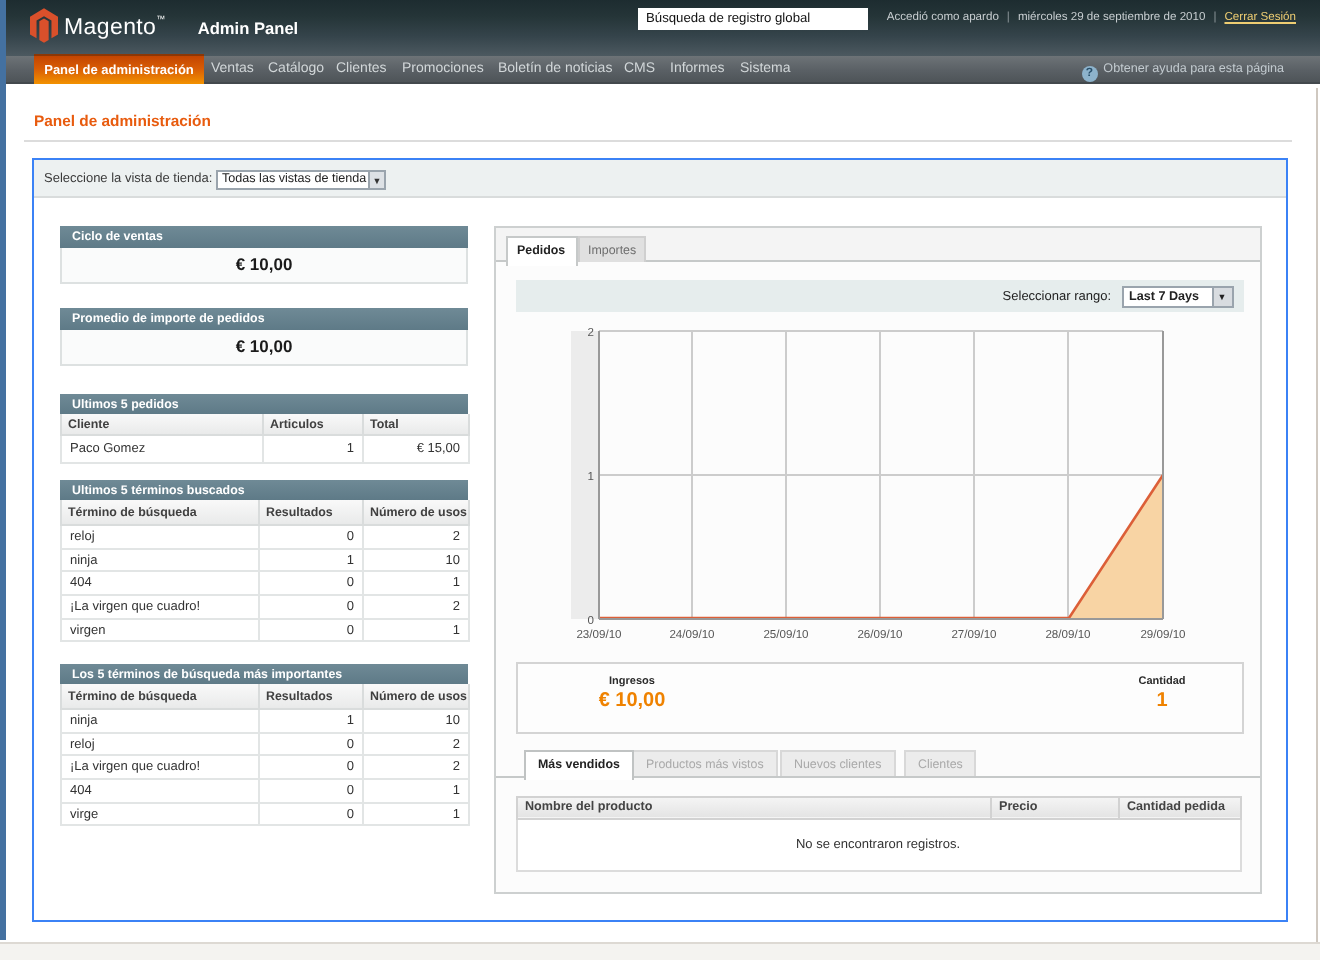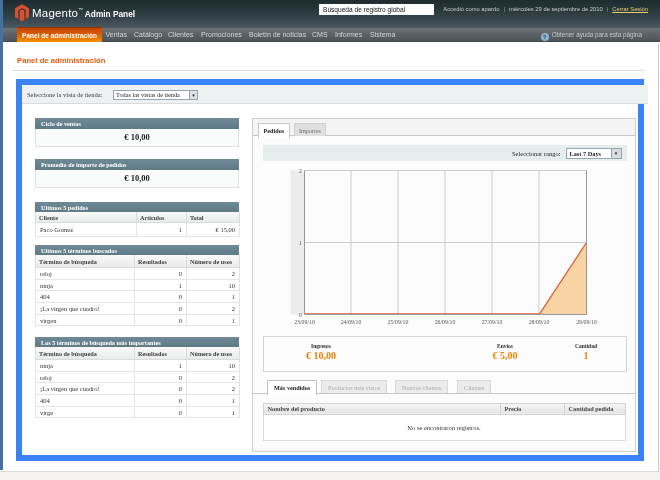--- a/index.html
+++ b/index.html
@@ -6,36 +6,36 @@
 body { font-family:"Liberation Sans", sans-serif; background:#fff; }
 #page { position:relative; width:660px; height:480px; }
 #blueedge { position:absolute; left:0; top:0; width:3px; height:470px; background:#4471a1; z-index:50; }
 #rightedge { position:absolute; left:657.5px; top:44px; width:1.5px; height:427px; background:#cfc8c0; z-index:50; }
 #footer { position:absolute; left:0; top:471px; width:660px; height:9px; background:#f4f3f0; border-top:1px solid #ddd9d3; z-index:40; }
 
 #hdr { position:absolute; left:0; top:0; width:660px; height:28px; background:linear-gradient(#1d2c30,#253538 30%,#35444b 65%,#4c5960); }
 #logo { position:absolute; left:14px; top:4px; }
 #brand { position:absolute; left:32px; top:7px; color:#fff; font-size:11.5px; letter-spacing:0.2px; }
 #brand sup { font-size:4.5px; vertical-align:6px; }
-#brand b { font-size:8.3px; letter-spacing:0; margin-left:2px;text-align:center; }
+#brand b { font-size:8.3px; letter-spacing:0; margin-left:16px;text-align:center; }
 #srch { position:absolute; left:319px; top:4px; width:115px; height:11px; background:#fff; font-size:6.6px; color:#111; line-height:11px; padding-left:4px; }
 #meta { position:absolute; right:12px; top:6px; font-size:5.8px; color:#c8ced1; }
 #meta .sep { margin:0 4px; color:#8d979b; }
 #meta a { color:#eecd72; text-decoration:underline; }
 
 #nav { position:absolute; left:0; top:28px; width:660px; height:14px; background:linear-gradient(#6d7377,#5a6065 55%,#4e5458); border-bottom:1px solid #43494d; }
 #atab { position:absolute; left:17px; top:-1px; width:85px; height:15px; background:linear-gradient(#c34501,#d85c05 45%,#f29200); color:#fff; font-size:6.5px; font-weight:bold; text-align:center; line-height:15px; border-top:1px solid #8c3705; }
 .ni { position:absolute; top:0; font-size:7px; color:#d2d7d9; line-height:14px; }
 #help { position:absolute; right:18px; top:0; font-size:6.3px; color:#c3cbd0; line-height:14px; }
 #help .ic { display:inline-block; width:8px; height:8px; border-radius:50%; background:#8db3cc; color:#29506b; font-size:6px; line-height:8px; text-align:center; font-weight:bold; vertical-align:-1.5px; margin-right:3px; }
 
 #title { position:absolute; left:17px; top:56px; font-size:7.7px; font-weight:bold; color:#e85b0e; }
 #rule { position:absolute; left:12px; top:70px; width:634px; height:1px; background:#dcdcdc; }
 
-#ctr { position:absolute; left:16px; top:79px; width:628px; height:382px; border:6px solid #3b82f6; background:#fff;font-family:Liberation Serif, serif; }
+#ctr { position:absolute; left:16px; top:79px; width:628px; height:382px; border:1px solid #3b82f6; background:#fff; }
 #strip { position:absolute; left:0; top:0; width:626px; height:19px; background:#edf1f1; border-bottom:1px solid #d9dcdc; }
 #strip .lbl { position:absolute; left:5px; top:6px; font-size:6.5px; color:#3a3a3a; }
 .selbox { position:absolute; background:#fff; border:1px solid #9aa4ad; font-size:6.3px; color:#222; white-space:nowrap; }
 .selbox .ar { position:absolute; right:0; top:0; bottom:0; width:9px; background:#dde1e5; border-left:1px solid #9aa4ad; text-align:center; color:#333; }
 #storesel { left:91px; top:5px; width:85px; height:10px; line-height:8px; padding-left:2px; }
 #storesel .ar { font-size:4.5px; line-height:9px; width:8px; }
 
 .dbox { position:absolute; left:13px; width:204px; }
 .dbox .dh { background:linear-gradient(#6f8a96,#5e7a87); color:#fff; font-size:6.2px; font-weight:bold; padding-left:6px; height:10.5px; line-height:11px; }
 .dbox .dbody { background:#fafbfb; border:1px solid #dde1e1; border-top:0; text-align:center; font-weight:bold; font-size:8.5px; color:#1b1b1b; height:18px; line-height:17px; }
@@ -260,24 +260,20 @@
           <text x="239" y="161" text-anchor="middle">27/09/10</text>
           <text x="286" y="161" text-anchor="middle">28/09/10</text>
           <text x="333.5" y="161" text-anchor="middle">29/09/10</text>
         </g>
       </svg>
       <div id="totals">
         <div class="tcol" style="left:12px;width:91px">
             <div class="l">Ingresos</div>
             <div class="v">€ 10,00</div>
           </div>
-        <div class="tcol" style="left:196px;width:91px">
-            <div class="l">Envios</div>
-            <div class="v">€ 5,00</div>
-          </div>
         <div class="tcol" style="left:281px;width:83px">
             <div class="l">Cantidad</div>
             <div class="v">1</div>
           </div>
       </div>
       <div id="btabs">
         <div class="btab on" style="left:14.5px">Más vendidos</div>
         <div class="btab off" style="left:68.5px">Productos más vistos</div>
         <div class="btab off" style="left:142.5px">Nuevos clientes</div>
         <div class="btab off" style="left:204.5px">Clientes</div>

